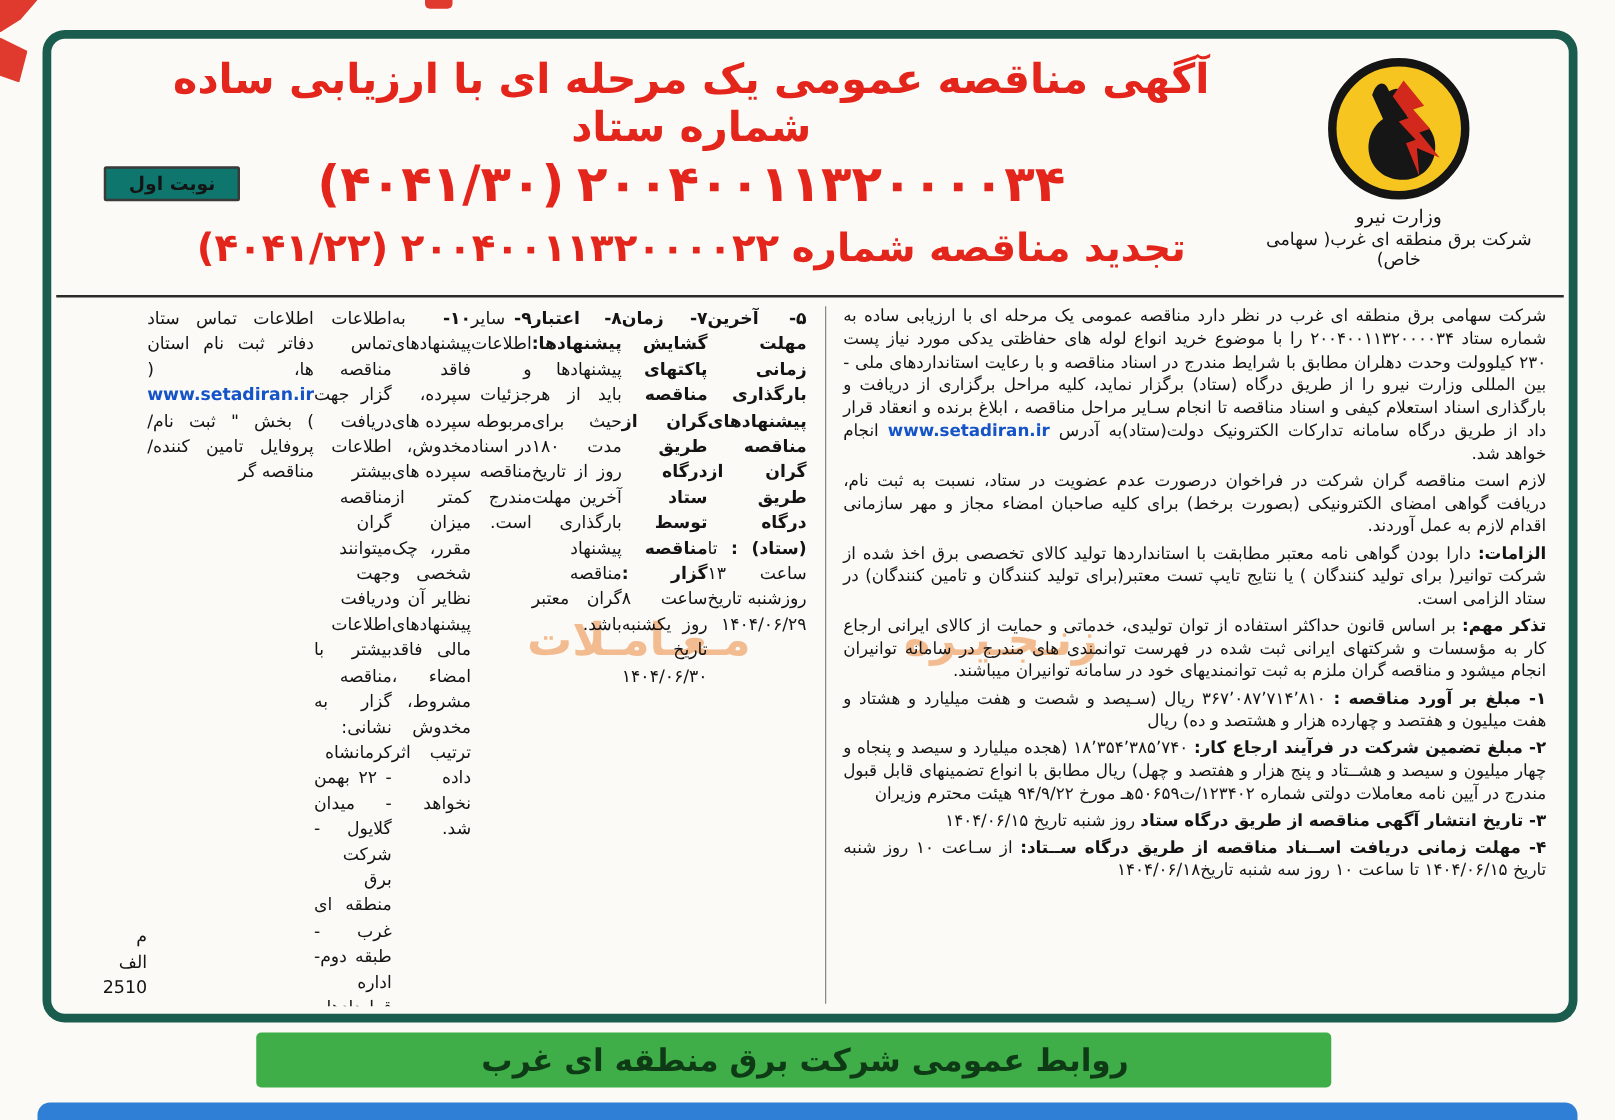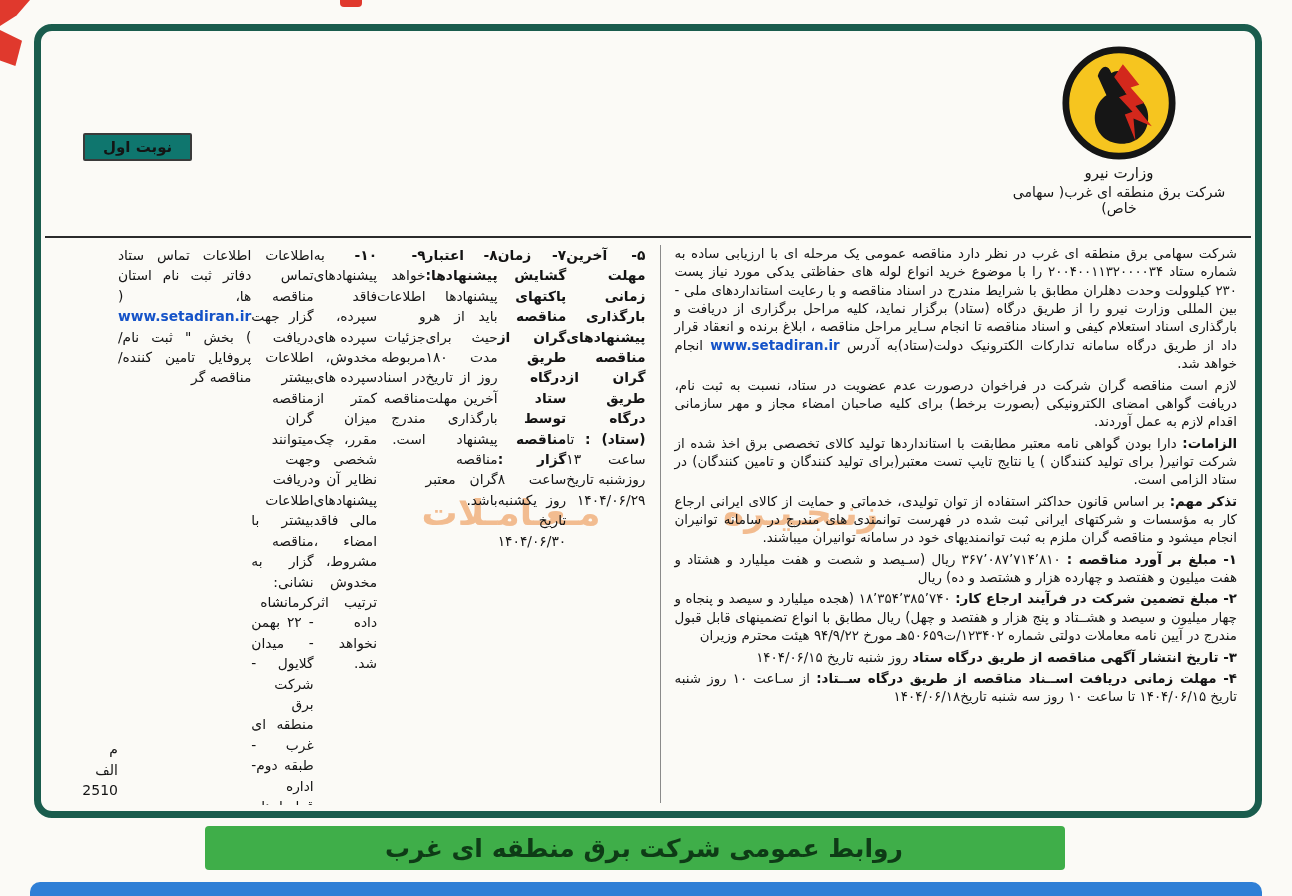--- a/index.html
+++ b/index.html
@@ -85,20 +85,32 @@
   <div class="edge-mark edge-mark-b"></div>
   <div class="edge-mark edge-mark-c"></div>
 
   <div class="watermark">زنـجـیـره مـعـامـلات</div>
 
   <div class="frame">
 
     <div class="header">
       <div class="badge">نوبت اول</div>
 
+      <div class="titles">
+        <div class="t1">آگهی مناقصه عمومی یک مرحله ای با ارزیابی ساده شماره ستاد</div>
+        <div class="t2">
+          <span>۲۰۰۴۰۰۱۱۳۲۰۰۰۰۳۴</span>
+          <span>(۴۰۴۱/۳۰)</span>
+        </div>
+        <div class="t3">
+          <span>تجدید مناقصه شماره</span>
+          <span>۲۰۰۴۰۰۱۱۳۲۰۰۰۰۲۲</span>
+          <span>(۴۰۴۱/۲۲)</span>
+        </div>
+      </div>
 
       <div class="org">
         <div class="logo">
           <svg viewBox="0 0 120 120" width="116" height="116">
             <circle cx="60" cy="60" r="55" fill="#f6c51f" stroke="#151515" stroke-width="7"></circle>
             <path d="M38 32 c4 -12 11 -12 14 -3 c8 -5 13 -1 13 8 l2 13 c16 2 25 14 23 29 c-2 16 -16 25 -31 23 c-16 -2 -25 -15 -24 -29 c1 -10 6 -17 12 -21 z" fill="#161616"></path>
             <path d="M64 20 l17 21 -9 3 14 16 -9 3 17 21 -19 -8 2 23 -11 -27 8 -3 -14 -15 8 -3 -13 -18 z" fill="#d3281c"></path>
           </svg>
         </div>
         <div class="ministry">وزارت نیرو</div>
@@ -153,21 +165,21 @@
         <p>
           <span class="b">۷- زمان گشایش پاکتهای مناقصه گران از طریق درگاه ستاد توسط مناقصه گزار :</span>
           <span>ساعت ۸ روز یکشنبه تاریخ ۱۴۰۴/۰۶/۳۰</span>
         </p>
         <p>
           <span class="b">۸- اعتبار پیشنهادها:</span>
           <span>پیشنهادها باید از هر حیث برای مدت ۱۸۰ روز از تاریخ آخرین مهلت بارگذاری پیشنهاد مناقصه گران معتبر باشد.</span>
         </p>
         <p>
           <span class="b">۹-</span>
-          <span>خواهد اطلاعات و جزئیات مربوطه در اسناد مناقصه مندرج است.</span>
+          <span>سایر اطلاعات و جزئیات مربوطه در اسناد مناقصه مندرج است.</span>
         </p>
         <p>
           <span class="b">۱۰-</span>
           <span>به پیشنهادهای فاقد سپرده، سپرده های مخدوش، سپرده های کمتر از میزان مقرر، چک شخصی و نظایر آن و پیشنهادهای مالی فاقد امضاء ، مشروط، مخدوش ترتیب اثر داده نخواهد شد.</span>
         </p>
         <p>اطلاعات تماس مناقصه گزار جهت دریافت اطلاعات بیشتر مناقصه گران میتوانند جهت دریافت اطلاعات بیشتر با مناقصه گزار به نشانی: کرمانشاه - ۲۲ بهمن - میدان گلایول - شرکت برق منطقه ای غرب - طبقه دوم- اداره قراردادها- شـمـاره تلفن ۳۸۲۰۸۱۳۰ - ۰۸۳۱ ، داخلی کارشـنـاس مناقصه : ۳۲۲۱ - داخلی رئیس اداره قراردادها ۳۲۲۰ و داخـلـی مجری طرحهای اصلاح و بهینه سازی ۵۵۰۰ تماس حاصل نمایند. اطلاعات تماس جهت انجام مراحل عضویت در ستاد و پاسخگویی به سؤالات سـامانه ای: ۱۴۵۶( بدون پیش شماره)</p>
         <p>
           <span>اطلاعات تماس ستاد دفاتر ثبت نام استان ها، (</span>
           <a class="link">www.setadiran.ir</a>
           <span>) بخش " ثبت نام/ پروفایل تامین کننده/مناقصه گر</span>

